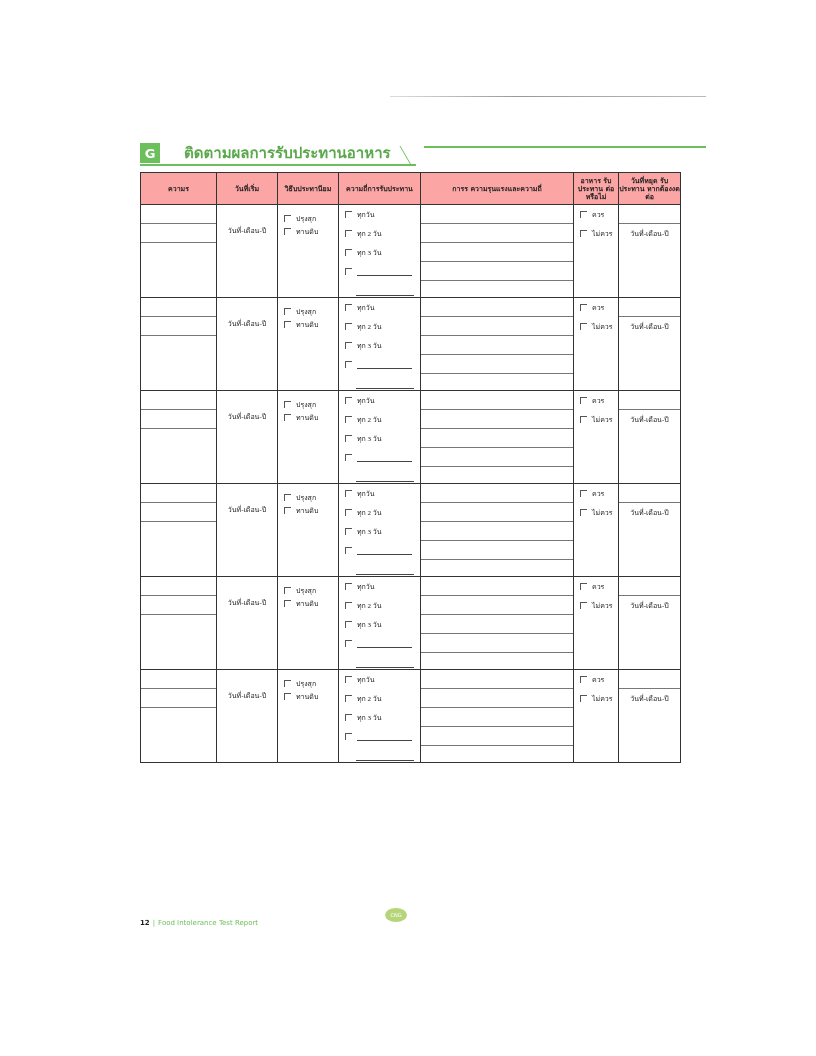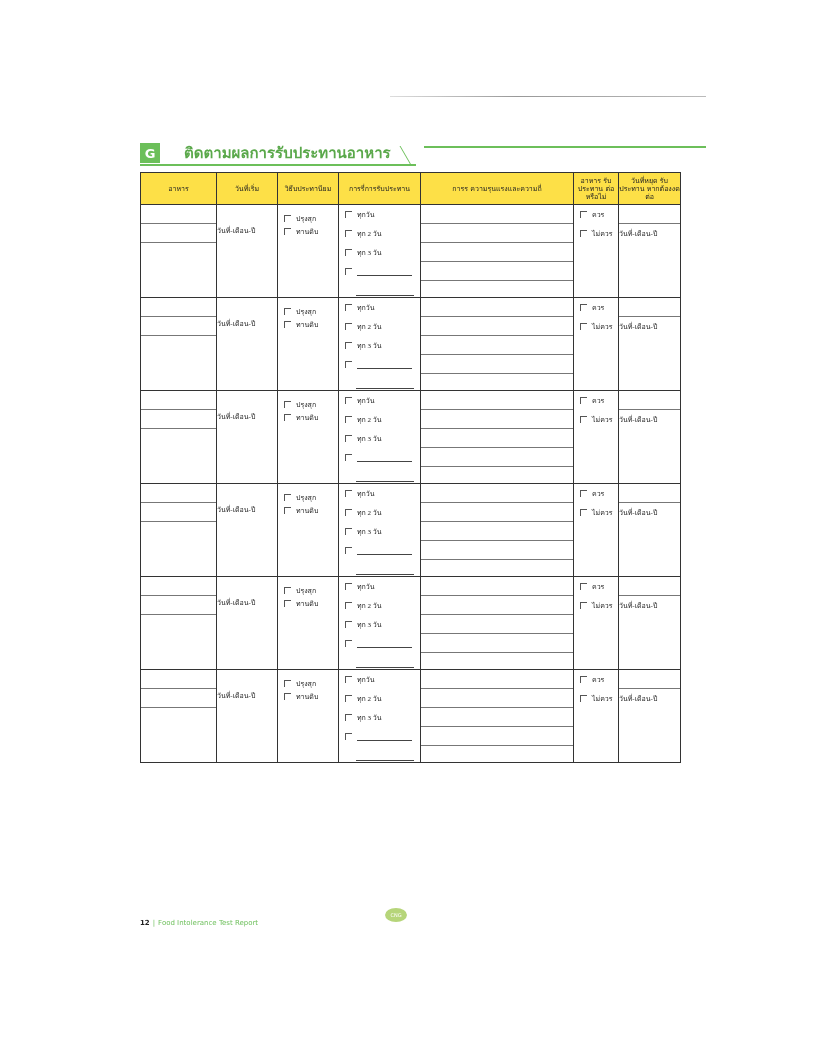--- a/index.html
+++ b/index.html
@@ -5,24 +5,24 @@
   body{margin:0;background:#fff;}
   .page{position:relative;width:816px;height:1056px;background:#fff;font-family:"DejaVu Sans",sans-serif;color:#222;overflow:hidden;}
   .topline{position:absolute;left:390px;top:96px;width:316px;height:1px;background:linear-gradient(90deg,#ddd,#999 40%,#bbb);}
   .sec-header{position:absolute;left:140px;top:142px;height:22px;display:flex;align-items:center;}
   .badge{width:20px;height:20px;background:#6cbf5a;color:#fff;font-weight:bold;font-size:13px;display:flex;align-items:center;justify-content:center;}
   .sec-title{margin-left:24px;font-size:15px;color:#5aa84a;font-weight:bold;}
   .greenline{position:absolute;left:140px;top:164px;width:276px;height:1.5px;background:#6cbf5a;}
   .greenslope{position:absolute;left:405px;top:146px;width:20px;height:19px;border-left:1.5px solid #6cbf5a;transform:skewX(30deg);}
   .greenline2{position:absolute;left:424px;top:146px;width:282px;height:1.5px;background:#6cbf5a;}
   table{position:absolute;left:140px;top:172px;border-collapse:collapse;table-layout:fixed;width:540px;}
-  th{background:#fde047;border:1.2px solid #333;font-size:7px;font-weight:normal;height:31px;padding:0;line-height:8px;}
+  th{background:#fca5a5;border:1.2px solid #333;font-size:7px;font-weight:bold;height:31px;padding:0;line-height:8px;}
   td.grp{border:1.2px solid #333;vertical-align:top;padding:0;height:92px;font-size:7px;position:relative;font-family:Liberation Serif, serif;}
   .sub{border-bottom:1px solid #777;height:18px;}
-  .date{font-size:7px;margin-top:20px;}
+  .date{font-size:7px;text-align:center;margin-top:20px;}
   .cb{display:flex;align-items:center;height:19px;padding-left:6px;font-size:7px;}
   .box{width:6px;height:6px;border-left:1px solid #555;border-top:1px solid #555;margin-right:5px;}
   .blank{display:inline-block;width:55px;border-bottom:1px solid #444;height:8px;}
   .blank2{margin-left:17px;width:58px;border-bottom:1px solid #444;height:14px;}
   .footer{position:absolute;left:140px;top:919px;font-size:7px;}
   .footer .num{font-weight:bold;color:#222;}
   .footer .sep{color:#6cbf5a;margin:0 3px;}
   .footer .txt{color:#6cbf5a;text-align:center;}
   .logo{position:absolute;left:385px;top:908px;width:22px;height:14px;border-radius:50%;background:#b6d57a;color:#fff;font-size:5px;display:flex;align-items:center;justify-content:center;}
 </style>
@@ -44,24 +44,24 @@
         <col style="width:76px">
         <col style="width:61px">
         <col style="width:61px">
         <col style="width:82px">
         <col style="width:153px">
         <col style="width:45px">
         <col style="width:62px">
       </colgroup>
     <thead>
         <tr id="hdr">
-          <th>อาหาร</th>
+          <th>ความร</th>
           <th>วันที่เริ่ม</th>
           <th>วิธีบประทานียม</th>
-          <th>การรี่การรับประทาน</th>
+          <th>ความถี่การรับประทาน</th>
           <th>การร ความรุนแรงและความถี่</th>
           <th>อาหาร รับประทาน ต่อหรือไม่</th>
           <th>วันที่หยุด รับประทาน หากต้องงดต่อ</th>
         </tr>
       </thead>
     <tbody id="tbody">
         <tr>
           <td class="grp">
             <div class="sub"></div>
             <div class="sub"></div>

